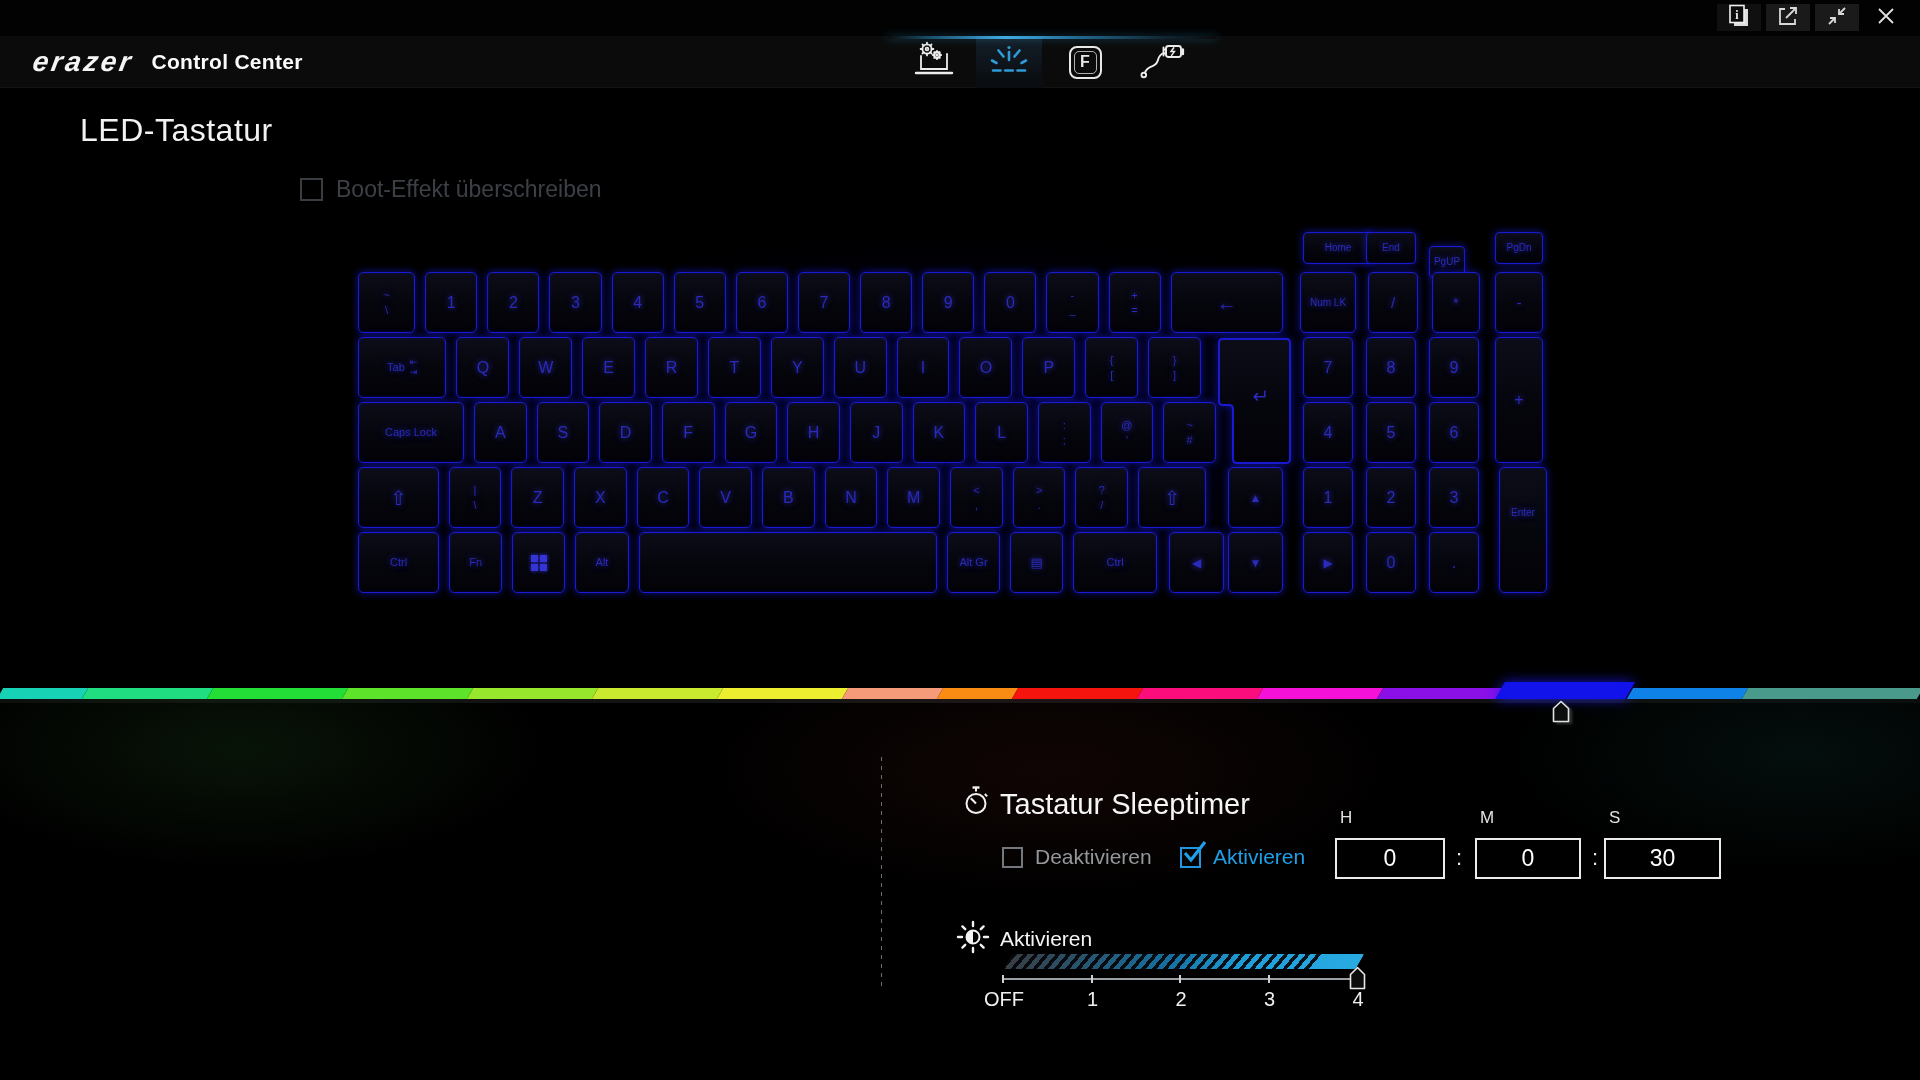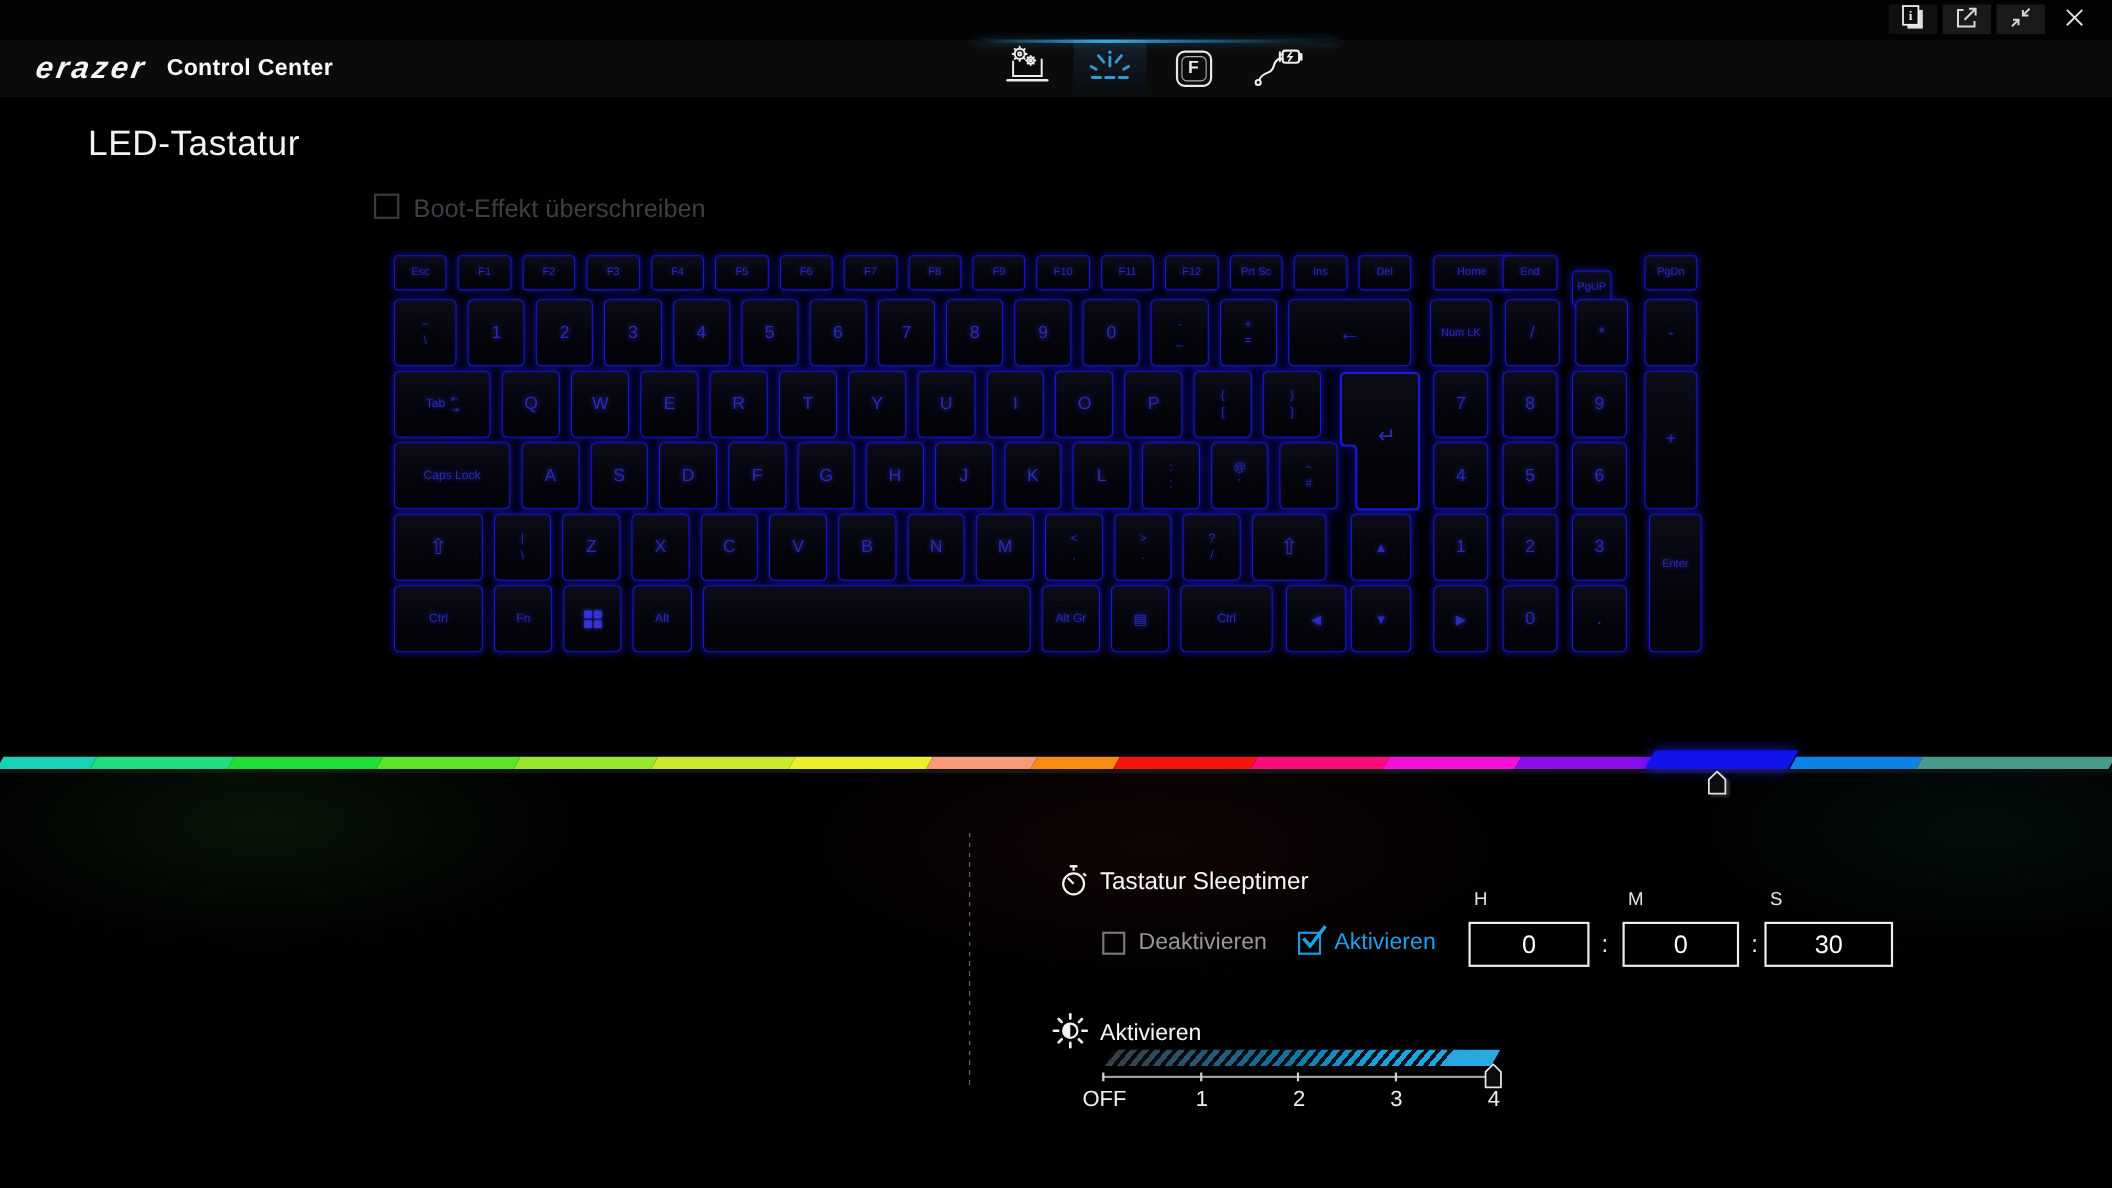--- a/index.html
+++ b/index.html
@@ -26,21 +26,21 @@
     box-shadow:0 0 9px rgba(46,155,214,.45);}
   .nav-btn{width:66px;height:52px;border:none;background:transparent;display:flex;align-items:center;justify-content:center;
     padding:0;margin:0 5px;cursor:pointer;}
   .nav-btn.active{background:linear-gradient(180deg,#151f29 0%,#0a0e13 85%);}
   .fkey{width:33px;height:33px;border:2px solid #e8e8e8;border-radius:8px;position:relative;
         display:flex;align-items:center;justify-content:center;font-size:16px;font-weight:bold;color:#e8e8e8;}
   .fkey:after{content:"";position:absolute;inset:3px;border:1px solid rgba(232,232,232,.75);border-radius:5px;}
 
   
   .page-title{position:absolute;left:80px;top:112px;font-size:32px;font-weight:300;letter-spacing:.5px;color:#f2f2f2;}
-  .boot-check{position:absolute;left:300px;top:176px;display:flex;align-items:flex-start;gap:13px;cursor:pointer;margin-left:40px;}
+  .boot-check{position:absolute;left:300px;top:176px;display:flex;align-items:center;gap:13px;cursor:pointer;}
   .boot-box{width:23px;height:23px;border:2px solid #393d42;background:transparent;}
   .boot-label{font-size:23px;color:#3c4046;}
 
   
   .kb-glow{position:absolute;left:315px;top:200px;width:1270px;height:430px;
     background:radial-gradient(60% 55% at 50% 48%,rgba(10,10,110,.30),transparent 75%);}
   .keyboard{position:absolute;left:355px;top:230px;width:1190px;height:365px;}
   .kb-main{position:absolute;display:flex;}
   .key{position:relative;border:1.5px solid #1a1ad2;border-radius:5px;
     background:linear-gradient(180deg,#0d0d19 0%,#05050c 55%,#020207 100%);
@@ -71,21 +71,21 @@
       radial-gradient(440px 170px at 240px 50px,rgba(28,66,24,.30),transparent 70%),
       radial-gradient(520px 190px at 1050px 70px,rgba(80,26,20,.20),transparent 70%),
       radial-gradient(420px 170px at 1800px 55px,rgba(18,66,58,.22),transparent 70%);}
   .preview-box{position:absolute;left:92px;top:757px;width:728px;height:232px;border:1px dashed #8a8a8a;
     display:flex;align-items:center;justify-content:center;}
   .preview-label{font-size:20px;font-weight:300;color:#f0f0f0;}
   .vdivider{position:absolute;left:881px;top:757px;width:1px;height:232px;
     background:repeating-linear-gradient(180deg,#6f6f6f 0 4px,transparent 4px 9px);}
 
   .st-icon{position:absolute;left:962px;top:785px;}
-  .st-title{position:absolute;left:1000px;top:788px;font-size:22px;color:#f5f5f5;}
+  .st-title{position:absolute;left:1000px;top:788px;font-size:29px;color:#f5f5f5;}
   .chk{position:absolute;display:flex;align-items:center;gap:12px;cursor:pointer;}
   .chk-off{left:1002px;top:845px;}
   .chk-on{left:1180px;top:845px;}
   .cbox{width:21px;height:21px;position:relative;}
   .cbox-gray{border:2px solid #74777b;}
   .cbox-blue{border:2px solid #2196e0;}
   .checkmark{position:absolute;left:-3px;top:-11px;}
   .clabel-gray{font-size:21px;color:#94979b;}
   .clabel-blue{font-size:21px;color:#1e9fe8;}
 
@@ -219,38 +219,20 @@
       <defs>
         <linearGradient id="kgrad" x1="0" y1="0" x2="0" y2="1">
           <stop offset="0" stop-color="#0d0d19"></stop>
             <stop offset=".55" stop-color="#05050c"></stop>
             <stop offset="1" stop-color="#020207"></stop>
         </linearGradient>
       </defs>
       <path d="M6 2 H69 Q73 2 73 6 V122 Q73 126 69 126 H20 Q16 126 16 122 V72 Q16 68 12 68 H6 Q2 68 2 64 V6 Q2 2 6 2 Z" fill="url(#kgrad)" stroke="#1a1ad2" stroke-width="2" stroke-linejoin="round"></path>
       <text x="44" y="66" text-anchor="middle" fill="#2a2abd" font-size="20" font-family="DejaVu Sans, sans-serif">↵</text>
     </svg>
-  <div class="kb-main" style="left: 3px; top: 2px; width: 925px; height: 32px; gap: 10px;">
-        <div class="key key-sm" style="flex: 1 1 0px; font-size: 10px;">Esc</div>
-        <div class="key key-sm" style="flex: 1 1 0px; font-size: 10px;">F1</div>
-        <div class="key key-sm" style="flex: 1 1 0px; font-size: 10px;">F2</div>
-        <div class="key key-sm" style="flex: 1 1 0px; font-size: 10px;">F3</div>
-        <div class="key key-sm" style="flex: 1 1 0px; font-size: 10px;">F4</div>
-        <div class="key key-sm" style="flex: 1 1 0px; font-size: 10px;">F5</div>
-        <div class="key key-sm" style="flex: 1 1 0px; font-size: 10px;">F6</div>
-        <div class="key key-sm" style="flex: 1 1 0px; font-size: 10px;">F7</div>
-        <div class="key key-sm" style="flex: 1 1 0px; font-size: 10px;">F8</div>
-        <div class="key key-sm" style="flex: 1 1 0px; font-size: 10px;">F9</div>
-        <div class="key key-sm" style="flex: 1 1 0px; font-size: 10px;">F10</div>
-        <div class="key key-sm" style="flex: 1 1 0px; font-size: 10px;">F11</div>
-        <div class="key key-sm" style="flex: 1 1 0px; font-size: 10px;">F12</div>
-        <div class="key key-sm" style="flex: 1 1 0px; font-size: 10px;">Prt Sc</div>
-        <div class="key key-sm" style="flex: 1 1 0px; font-size: 10px;">Ins</div>
-        <div class="key key-sm" style="flex: 1 1 0px; font-size: 10px;">Del</div>
-      </div>
       <div class="key key-sm" style="flex: 0 0 auto; font-size: 10px; position: absolute; left: 948px; top: 2px; width: 70px; height: 32px;">Home</div>
       <div class="key key-sm" style="flex: 0 0 auto; font-size: 10px; position: absolute; left: 1011px; top: 2px; width: 50px; height: 32px;">End</div>
       <div class="key key-sm" style="flex: 0 0 auto; font-size: 10px; position: absolute; left: 1074px; top: 16px; width: 36px; height: 32px;">PgUP</div>
       <div class="key key-sm" style="flex: 0 0 auto; font-size: 10px; position: absolute; left: 1140px; top: 2px; width: 48px; height: 32px;">PgDn</div>
       <div class="kb-main" style="left: 3px; top: 42px; width: 925px; height: 61px; gap: 10px;">
         <div class="key k2" style="flex: 1.1 1 0px; font-size: 11px;">
           <span>~</span>
           <span>\</span>
         </div>
         <div class="key" style="flex: 1 1 0px; font-size: 16px;">1</div>

